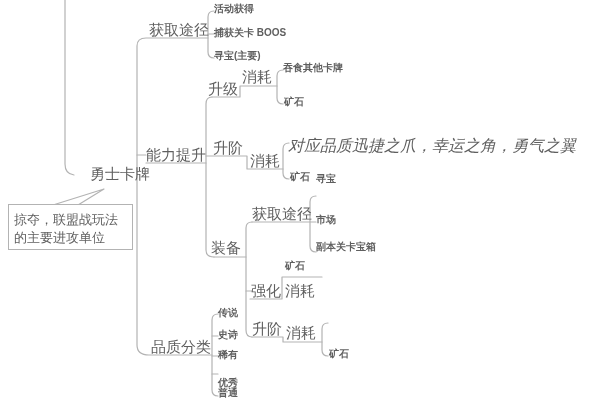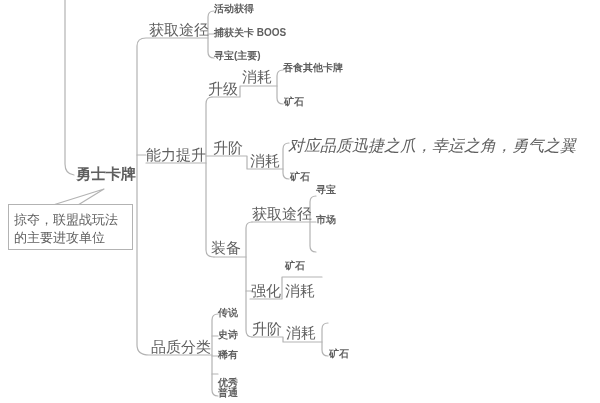--- a/index.html
+++ b/index.html
@@ -80,21 +80,21 @@
     <path d="M218,314 Q212,314 212,320 L212,390 Q212,396 218,396"></path>
     <path d="M212,336 L218,336"></path>
     <path d="M212,356 L218,356"></path>
     <path d="M212,374 L218,374"></path>
 
     <path d="M53,205 L104,189 L78,205" fill="#ffffff" style="fill:#ffffff"></path>
   </svg>
 
   <div class="n s14" style="left:287px;top:-11px;">限时活动获得</div>
 
-  <div class="n s15" style="left:76px;top:166px;font-weight:bold;">勇士卡牌</div>
+  <div class="n s15" style="left:90px;top:166px;">勇士卡牌</div>
 
   <div class="note-box">
     <div class="note-line note-l1">掠夺，联盟战玩法</div>
     <div class="note-line note-l2">的主要进攻单位</div>
   </div>
 
   <div class="n s15" style="left:149px;top:22px;">获取途径</div>
   <div class="n s14" style="left:214px;top:3px;">活动获得</div>
   <div class="n s14" style="left:214px;top:27px;">捕获关卡 BOOS</div>
   <div class="n s14" style="left:214px;top:50px;">寻宝(主要)</div>
@@ -107,22 +107,23 @@
   <div class="n s14" style="left:284px;top:96px;">矿石</div>
 
   <div class="n s15" style="left:213px;top:140px;">升阶</div>
   <div class="n s15" style="left:250px;top:153px;">消耗</div>
   <div class="n s12b" style="left:288px;top:137px;">对应品质迅捷之爪，幸运之角，勇气之翼</div>
   <div class="n s14" style="left:290px;top:171px;">矿石</div>
 
   <div class="n s15" style="left:211px;top:240px;">装备</div>
 
   <div class="n s15" style="left:252px;top:206px;">获取途径</div>
-  <div class="n s14" style="left:316px;top:184px;">寻宝</div>
+  <div class="n s14" style="left:316px;top:173px;">寻宝</div>
   <div class="n s14" style="left:316px;top:214px;">市场</div>
+  <div class="n s14" style="left:316px;top:241px;">副本关卡宝箱</div>
 
   <div class="n s15" style="left:251px;top:283px;">强化</div>
   <div class="n s15" style="left:285px;top:283px;">消耗</div>
   <div class="n s14" style="left:285px;top:260px;">矿石</div>
 
   <div class="n s15" style="left:252px;top:321px;">升阶</div>
   <div class="n s15" style="left:286px;top:325px;">消耗</div>
   <div class="n s14" style="left:329px;top:348px;">矿石</div>
 
   <div class="n s15" style="left:151px;top:339px;">品质分类</div>

